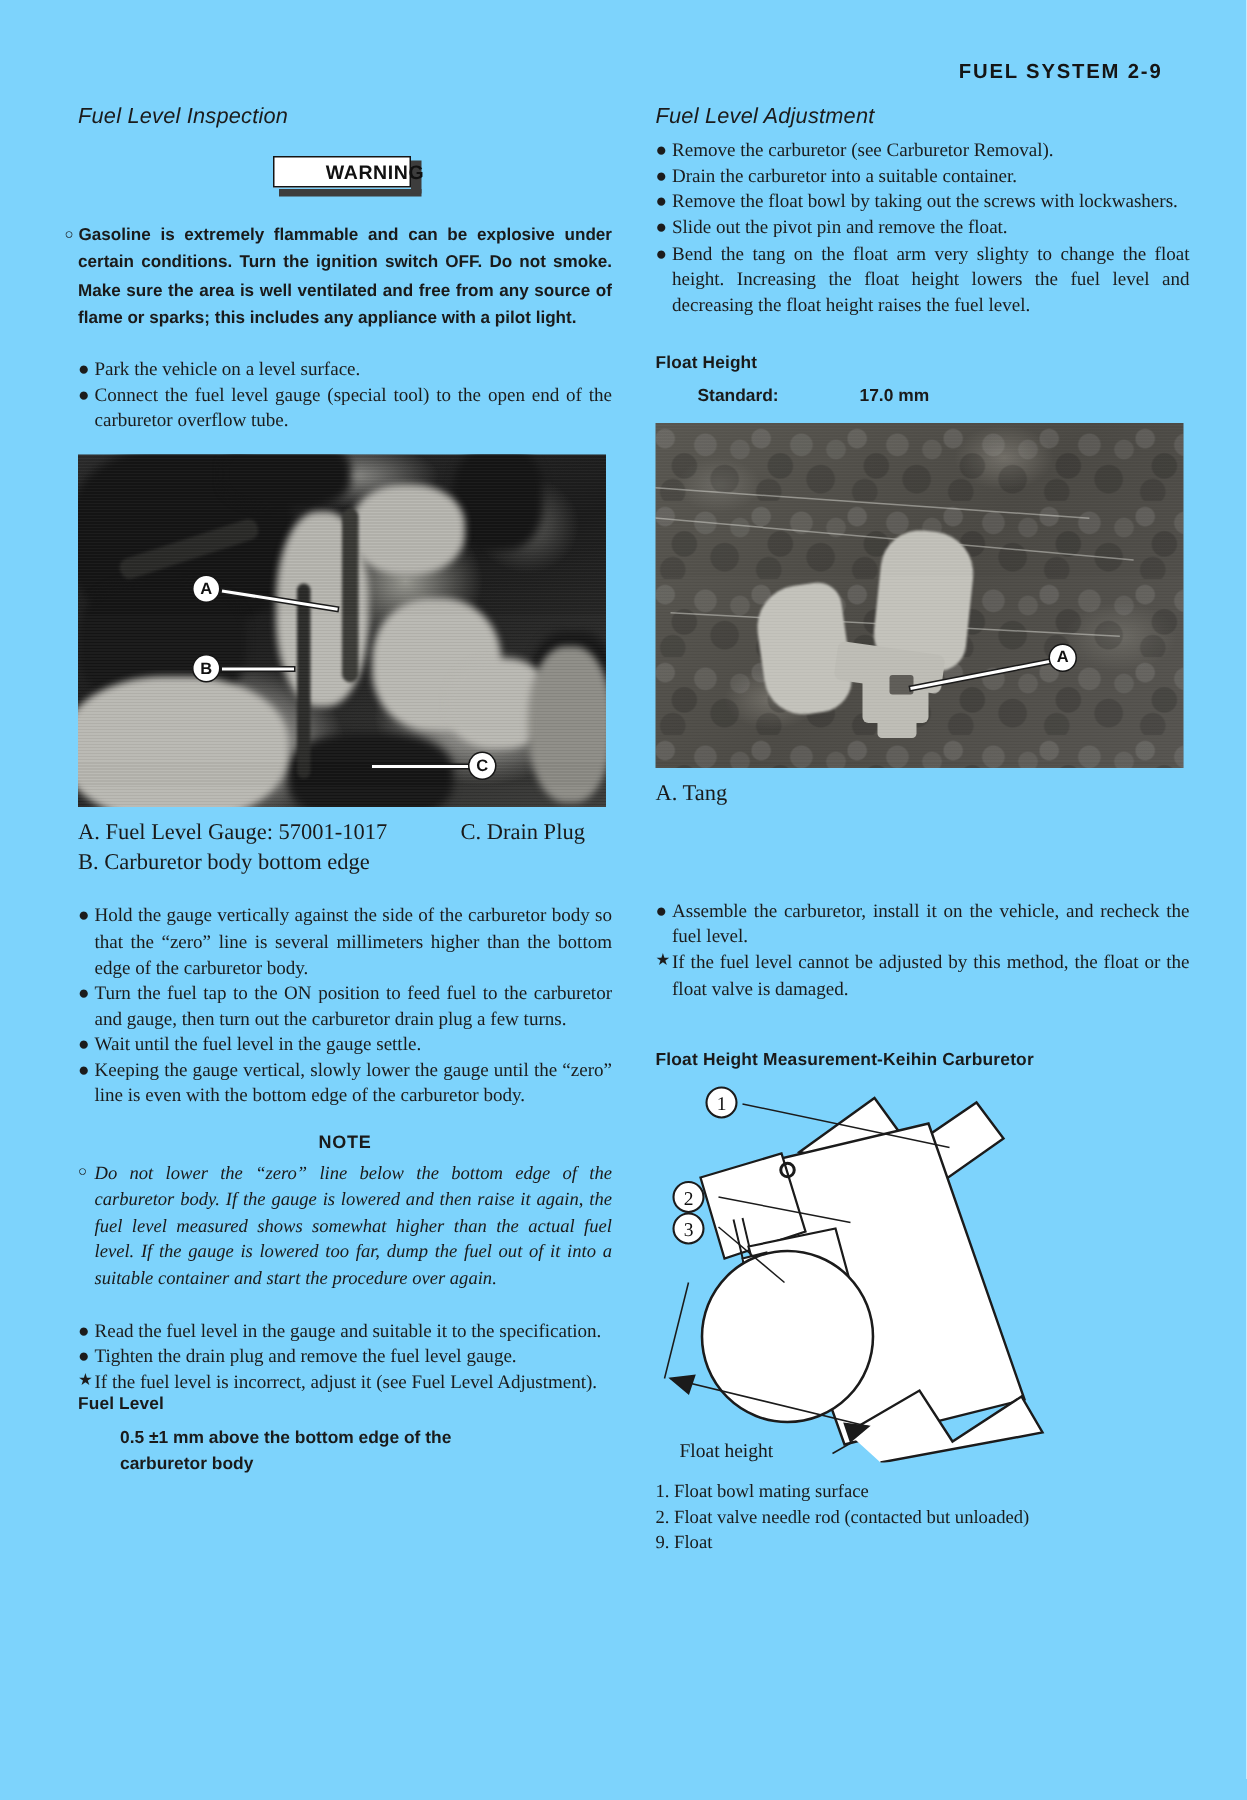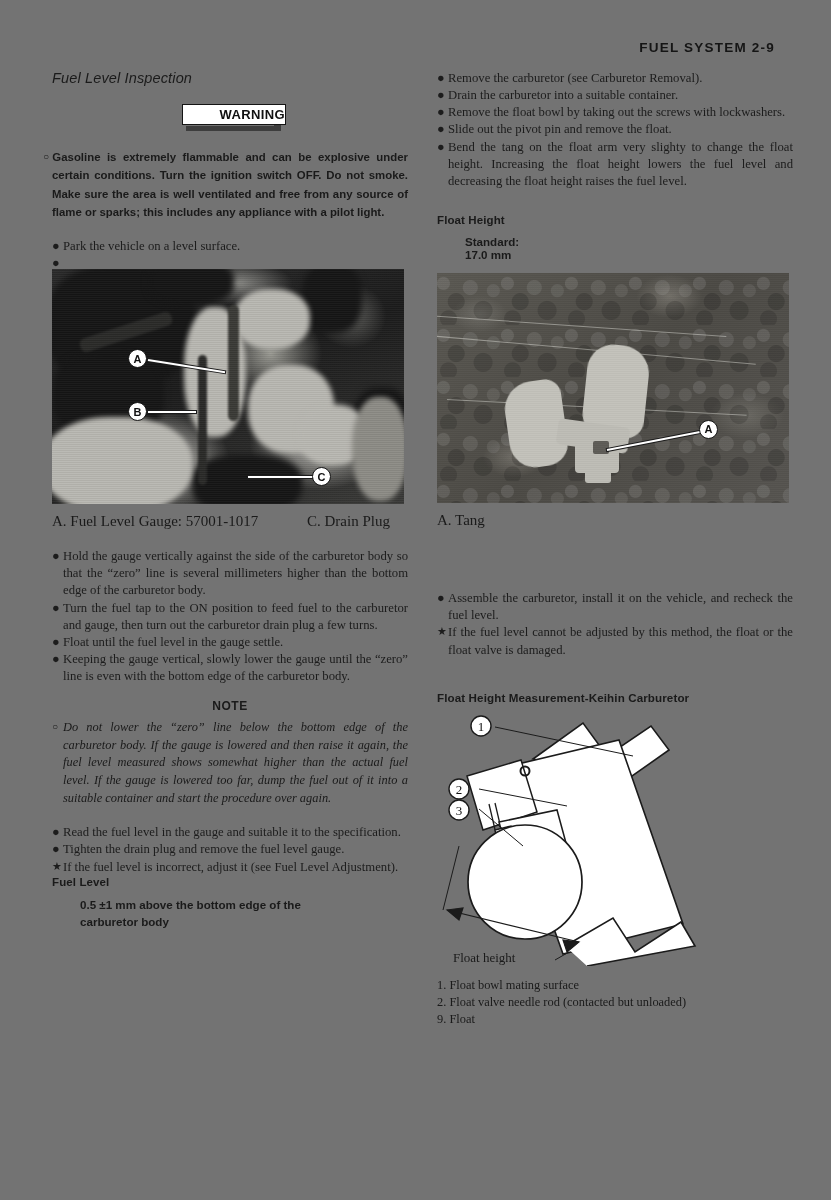--- a/index.html
+++ b/index.html
@@ -11,21 +11,21 @@
     width: 831px;
     height: 1200px;
     position: relative;
     font-family: "Liberation Serif", serif;
     color: #1a1a1a;
     overflow: hidden;
   }
   .page {
     position: absolute;
     inset: 0;
-    background: #737373;
+    background: #7dd3fc;
   }
 
   
   .page-header {
     position: absolute;
     top: 40px;
     right: 56px;
     font-family: "Liberation Sans", sans-serif;
     font-weight: bold;
     font-size: 13.5px;
@@ -70,27 +70,27 @@
   
   .warning-wrap {
     position: relative;
     height: 30px;
     margin: 16px 0 14px 0;
   }
   .warning-box {
     position: absolute;
     left: 130px;
     top: 2px;
-    width: 104px;
+    width: 92px;
     height: 21px;
     border: 1.6px solid #141414;
     background: #ffffff;
     display: flex;
     align-items: center;
-    justify-content: flex-end;
+    justify-content: center;
     box-sizing: border-box;
     padding-left: 44px;
   }
   .warning-box span {
     font-family: "Liberation Sans", sans-serif;
     font-weight: bold;
     font-size: 13px;
     letter-spacing: 0.03em;
     color: #111;
   }
@@ -173,21 +173,20 @@
     font-size: 11.6px;
     line-height: 1.5;
     margin: 8px 0 0 28px;
   }
   .spec-row {
     font-family: "Liberation Sans", sans-serif;
     font-weight: bold;
     font-size: 11.6px;
     margin: 9px 0 0 28px;
     display: flex;
-    flex-direction: column;
   }
   .spec-row .lbl  { width: 108px; }
 
   
   .caption {
     font-size: 15px;
     line-height: 1.34;
     margin: 7px 0 0 0;
     position: relative;
   }
@@ -353,20 +352,21 @@
 
     <p class="warning-body"><span class="mk">○</span><span>Gasoline is extremely flammable and can be explosive under certain conditions.  Turn the ignition switch OFF.   Do not smoke.  Make sure the area is well ventilated and free from any source of flame or sparks; this includes any appliance with a pilot light.</span></p>
 
     <ul class="blist">
       <li>
         <span class="bullet">●</span>
         <span>Park the vehicle on a level surface.</span>
       </li>
       <li>
         <span class="bullet">●</span>
+        <span>Connect the fuel level gauge (special tool) to the open end of the carburetor overflow tube.</span>
       </li>
     </ul>
 
     <div class="photo" id="photo-engine">
       <div class="dark-blob" style="left:-6px;  top:-4px;  width:150px; height:120px;"></div>
       <div class="dark-blob" style="left:96px;  top:-10px; width:86px;  height:46px;"></div>
       <div class="dark-blob" style="left:250px; top:-6px;  width:60px;  height:70px;"></div>
       <div class="dark-blob" style="left:0px;   top:84px;  width:112px; height:84px;"></div>
       <div class="dark-blob" style="left:300px; top:118px; width:60px;  height:90px;"></div>
       <div class="dark-blob" style="left:140px; top:186px; width:110px; height:58px;"></div>
@@ -390,35 +390,36 @@
         <span>B</span>
       </div>
       <div class="lead" style="left:196px; top:207px; width:68px;"></div>
       <div class="callout" style="left:260px; top:198px;">
         <span>C</span>
       </div>
     </div>
 
     <div class="caption">
       <div>A. Fuel Level Gauge: 57001-1017</div>
+      <div>B. Carburetor body bottom edge</div>
       <div class="cap-c">C. Drain Plug</div>
     </div>
 
     <ul class="blist" style="margin-top:17px;">
       <li>
         <span class="bullet">●</span>
         <span>Hold the gauge vertically against the side of the carburetor body so that the “zero” line is several millimeters higher than the bottom edge of the carburetor body.</span>
       </li>
       <li>
         <span class="bullet">●</span>
         <span>Turn the fuel tap to the ON position to feed fuel to the carburetor and gauge, then turn out the carburetor drain plug a few turns.</span>
       </li>
       <li>
         <span class="bullet">●</span>
-        <span>Float until the fuel level in the gauge settle.</span>
+        <span>Wait until the fuel level in the gauge settle.</span>
       </li>
       <li>
         <span class="bullet">●</span>
         <span>Keeping the gauge vertical, slowly lower the gauge until the “zero” line is even with the bottom edge of the carburetor body.</span>
       </li>
     </ul>
 
     <div class="note-head" style="margin-top:14px;">NOTE</div>
 
     <p class="note-block"><span class="mk">○</span><span>Do not lower the “zero” line below the bottom edge of the carburetor body.  If the gauge is lowered and then raise it again, the fuel level measured shows somewhat higher than the actual fuel level.   If the gauge is lowered too far, dump the fuel out of it into a suitable container and start the procedure over again.</span></p>
@@ -441,20 +442,21 @@
     <div class="spec-head" style="">Fuel Level</div>
     <div class="spec-val">
       <div>0.5 ±1 mm above the bottom edge of the</div>
       <div>carburetor body</div>
     </div>
 
   </div>
 
   <div class="col col-right">
 
+    <div class="sect-title">Fuel Level Adjustment</div>
 
     <ul class="blist">
       <li>
         <span class="bullet">●</span>
         <span>Remove the carburetor (see Carburetor Removal).</span>
       </li>
       <li>
         <span class="bullet">●</span>
         <span>Drain the carburetor into a suitable container.</span>
       </li>

